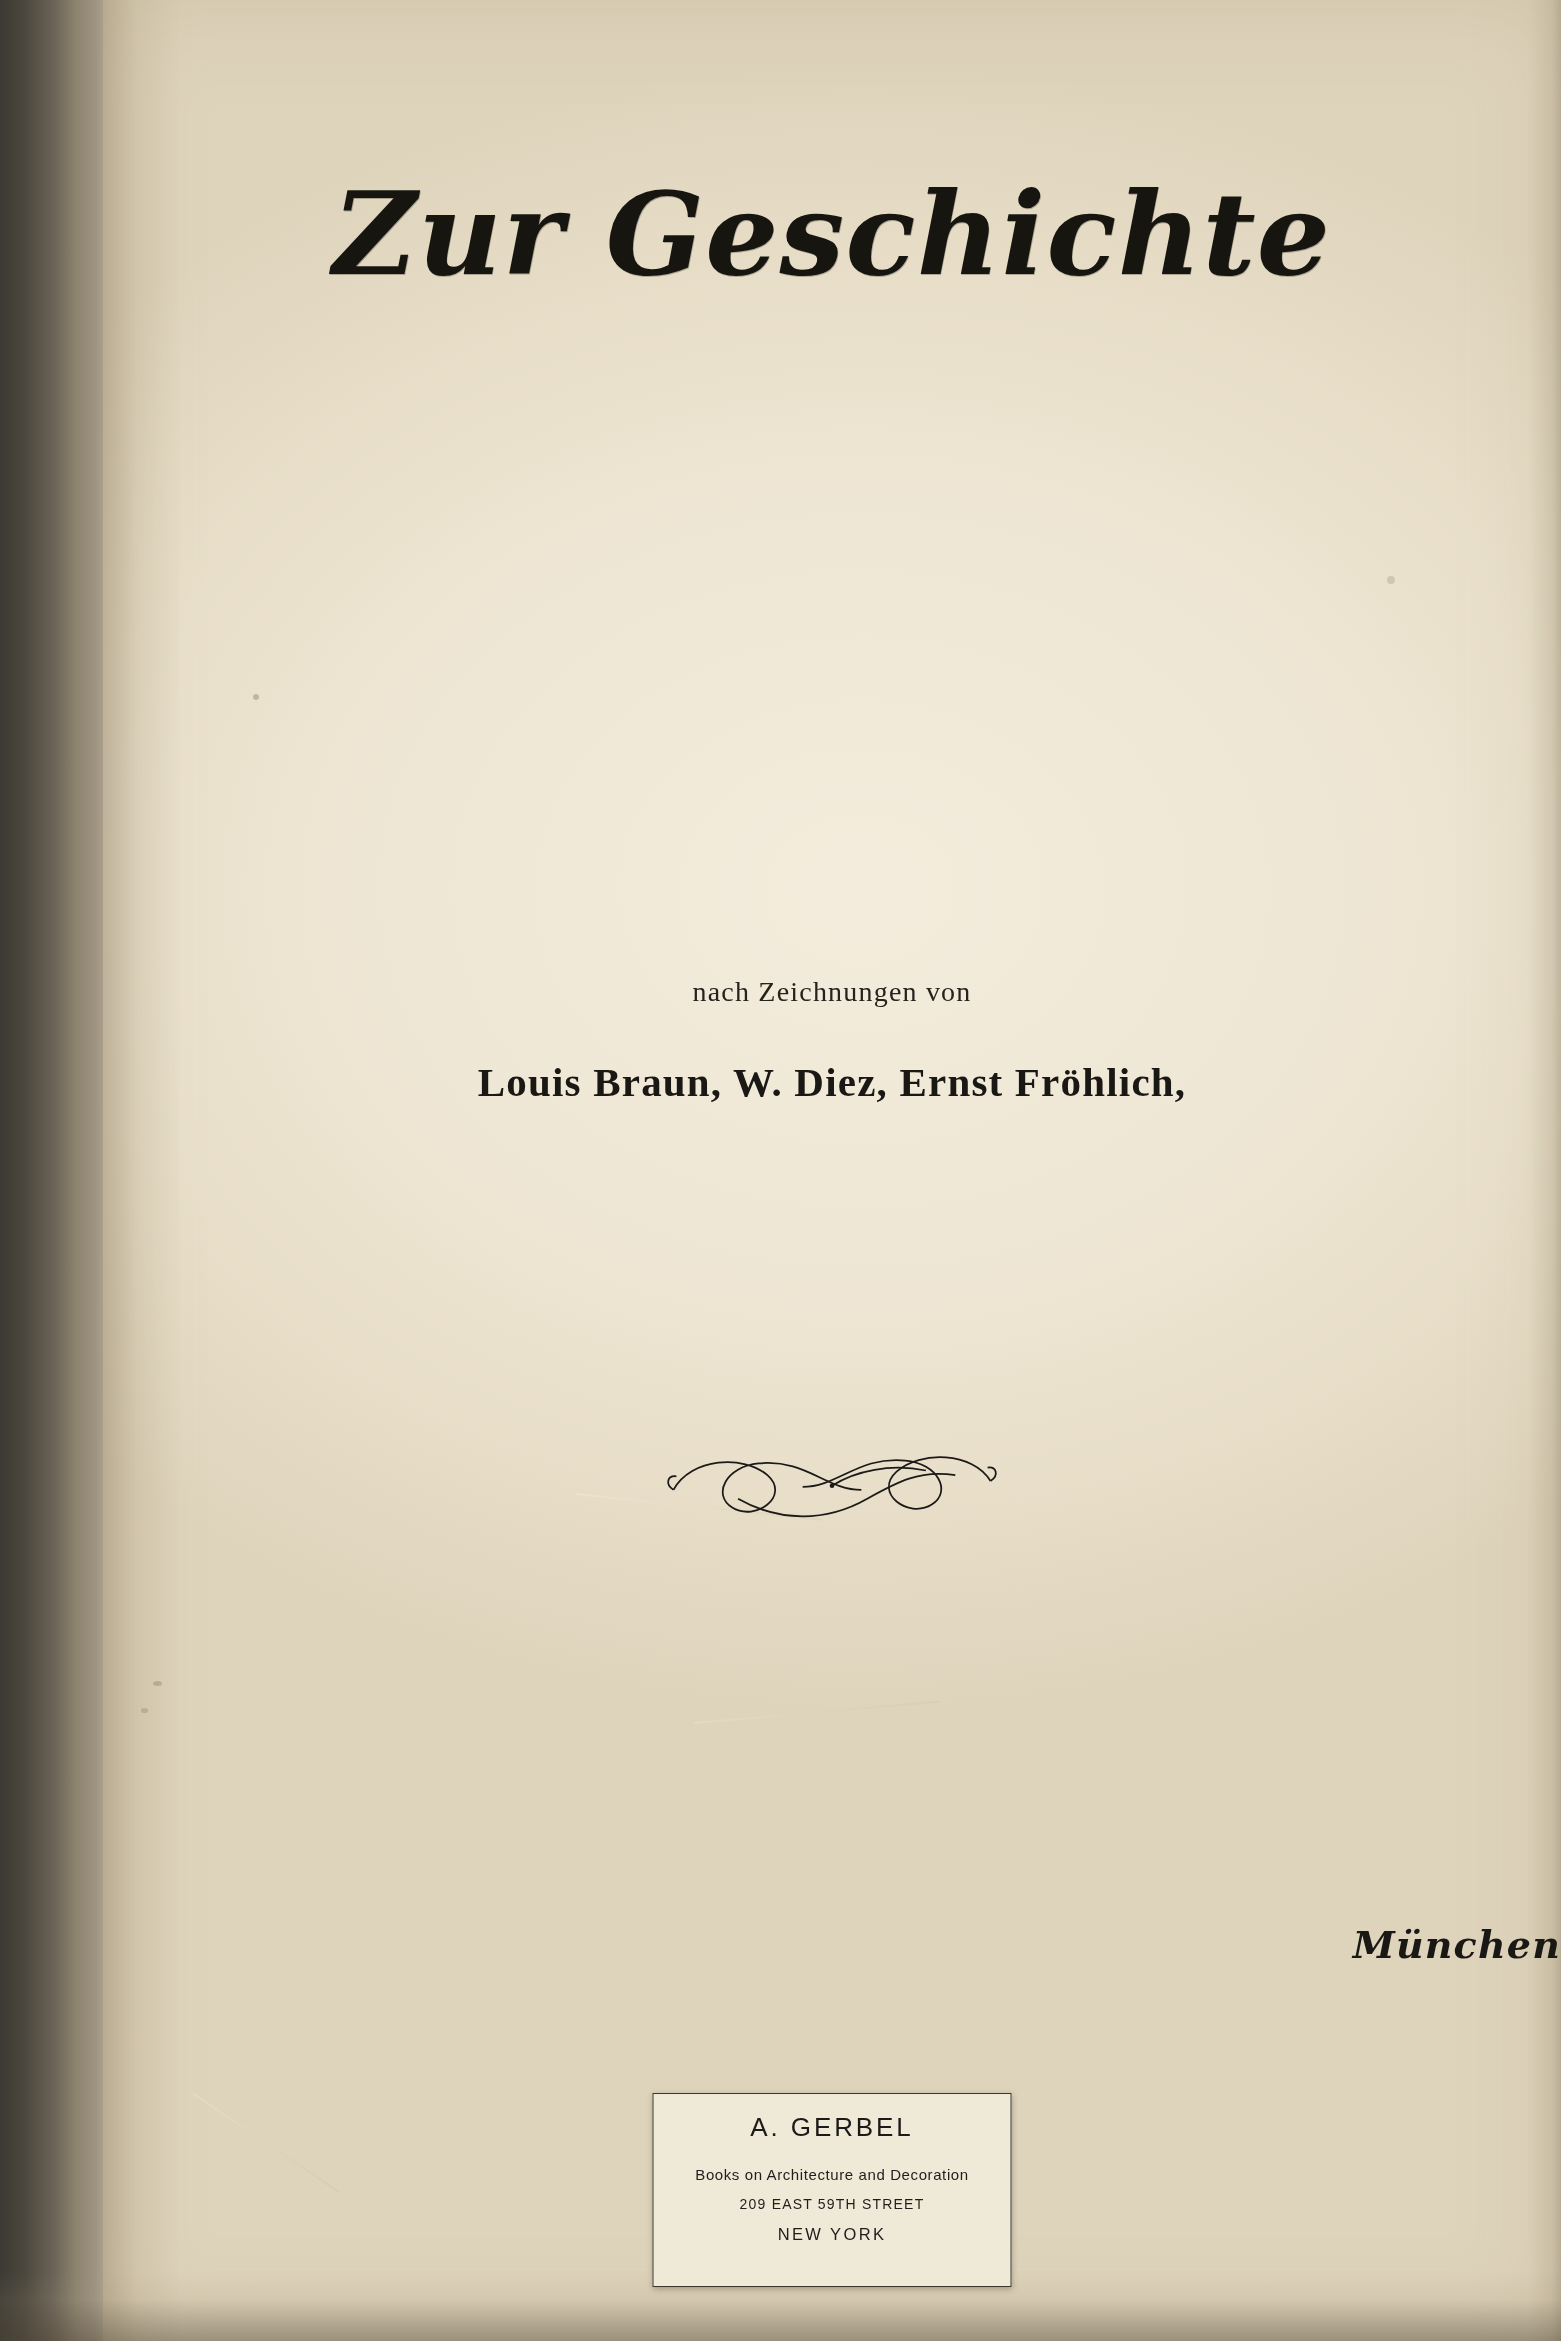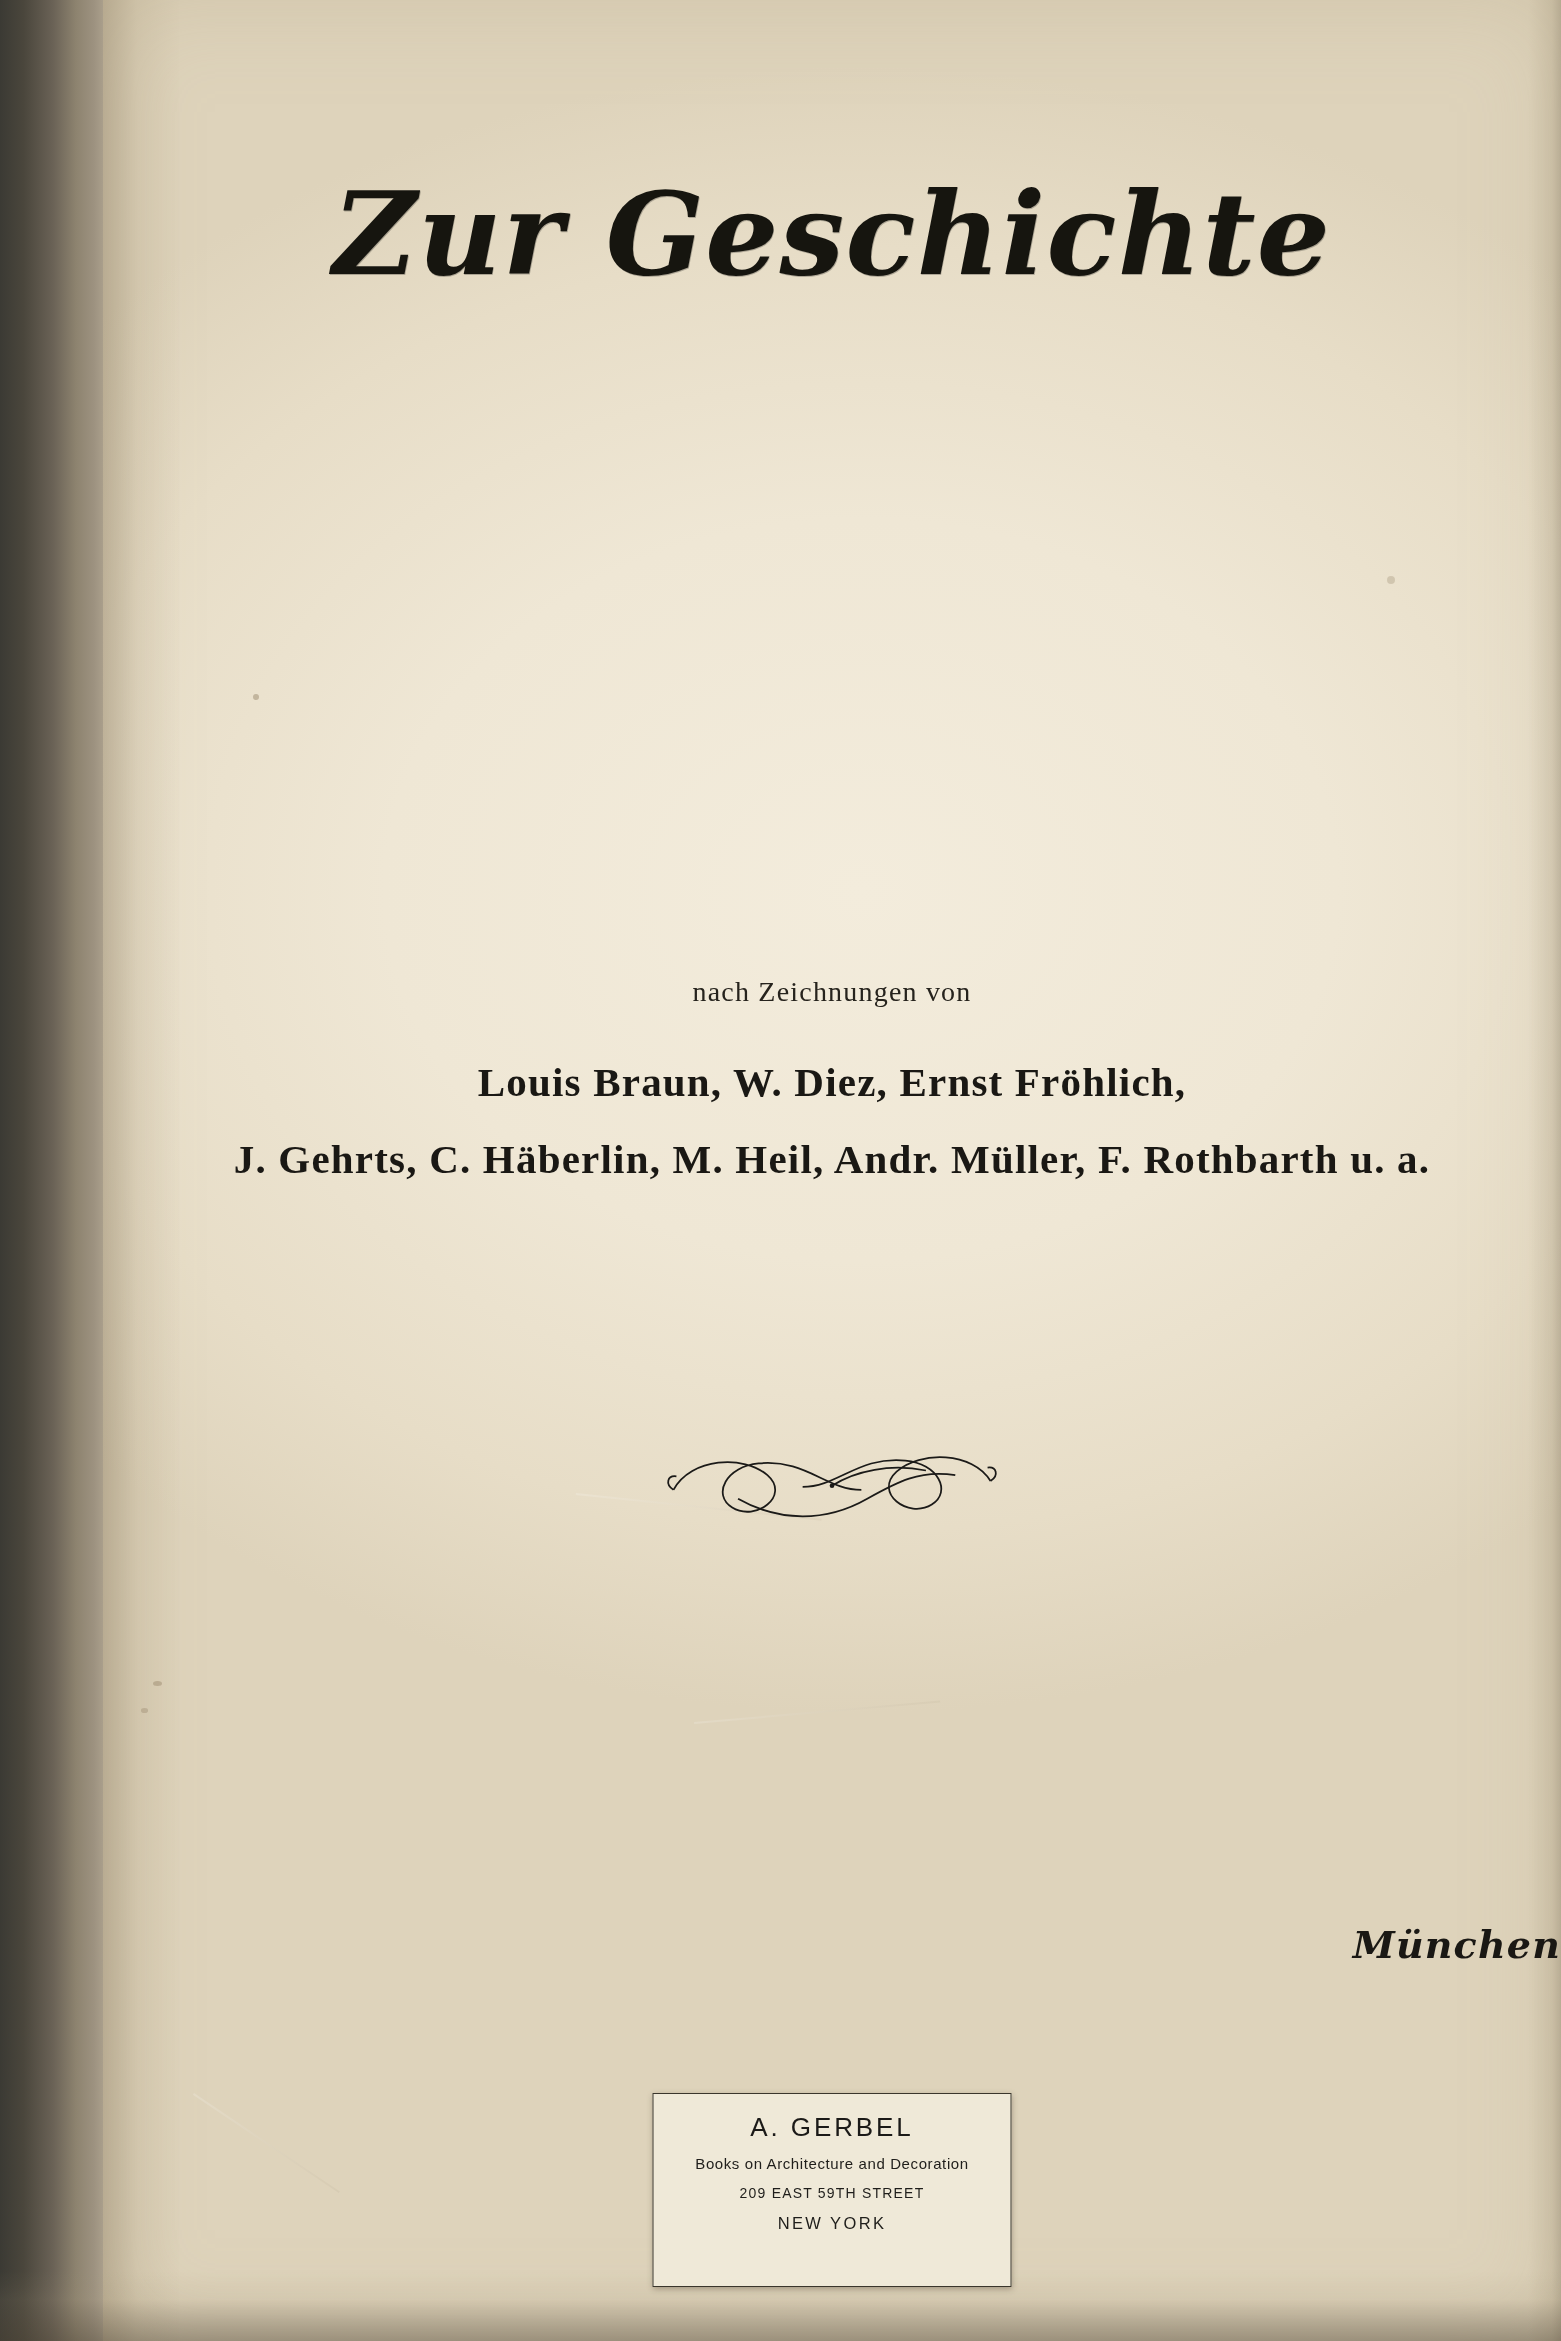--- a/index.html
+++ b/index.html
@@ -191,21 +191,21 @@
     border: 1.8px solid #3a362c;
     box-shadow: 0 1.8px 5.9px rgba(60,50,35,0.35);
     padding-top: 17.6px;
     box-sizing: border-box;
   }
   .sticker .s-name {
     font-family: "Liberation Sans", sans-serif;
     font-size: 26px;
     letter-spacing: 2.9px;
     color: #1b1a18;
-    margin-bottom: 12px;
+    margin-bottom: 23px;
   }
   .sticker .s-line {
     font-family: "Liberation Sans", sans-serif;
     font-size: 15px;
     letter-spacing: 0.6px;
     color: #1f1e1b;
     margin-bottom: 13px;
   }
   .sticker .s-small {
     font-family: "Liberation Sans", sans-serif;
@@ -243,21 +243,20 @@
   <div class="content">
 
     <div class="title-line title-1">Zur Geschichte</div>
 
 
 
     <div class="byline-intro">nach Zeichnungen von</div>
 
     <div class="authors-1">Louis Braun, W. Diez, Ernst Fröhlich,</div>
 
-    <div class="authors-2">J. Gehrts, C. Häberlin, M. Heil, Andr. Müller, F. Rothbarth u. a.</div>
 
     <div class="ornament">
       <svg width="364" height="100" viewBox="0 0 620 170" fill="none" stroke="#1b1a18" stroke-width="3">
         <path d="M40,95 C70,40 160,35 200,70 C240,105 180,150 140,125 C105,103 130,55 185,50 C265,42 300,95 360,95"></path>
         <path d="M580,80 C550,30 460,28 420,64 C380,100 440,145 480,120 C515,98 490,50 435,45 C355,37 320,90 260,90"></path>
         <path d="M150,110 C220,150 300,150 370,110 C420,82 460,60 520,70"></path>
         <path d="M470,62 C410,50 350,62 310,88"></path>
         <circle cx="310" cy="88" r="4" fill="#1b1a18" stroke="none"></circle>
         <path d="M40,95 C25,85 30,70 45,72"></path>
         <path d="M580,80 C595,70 590,55 575,57"></path>

